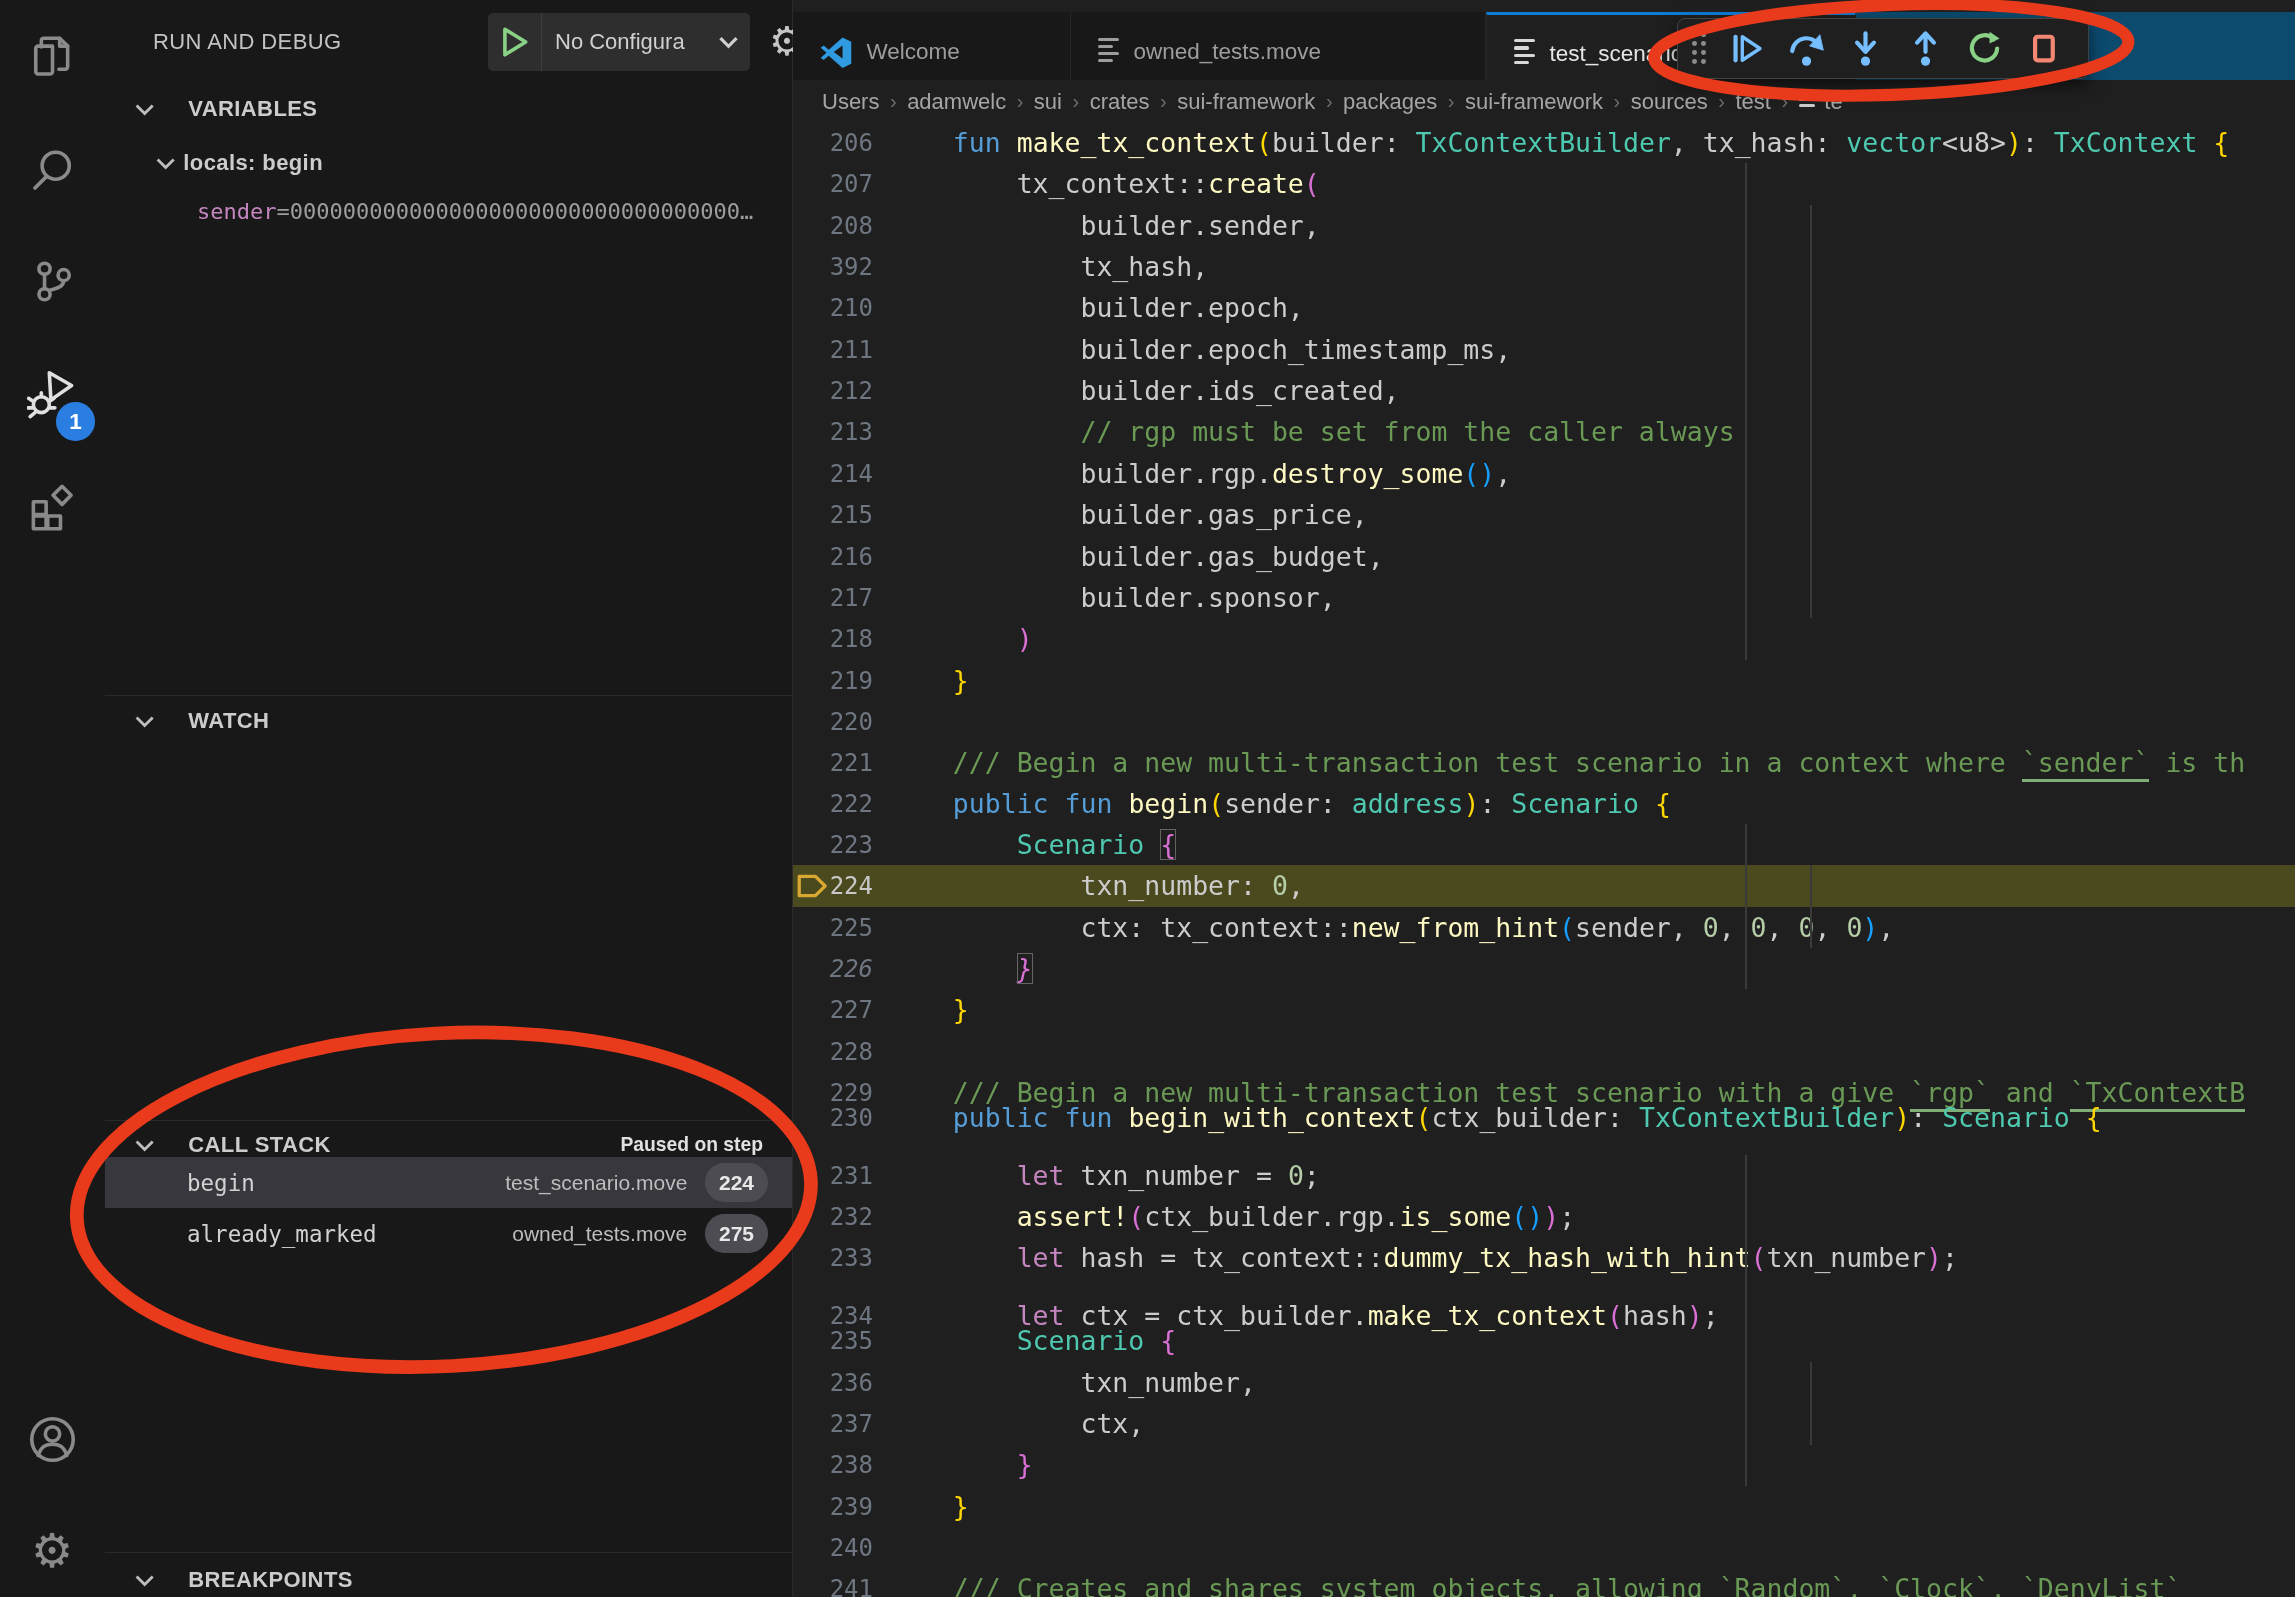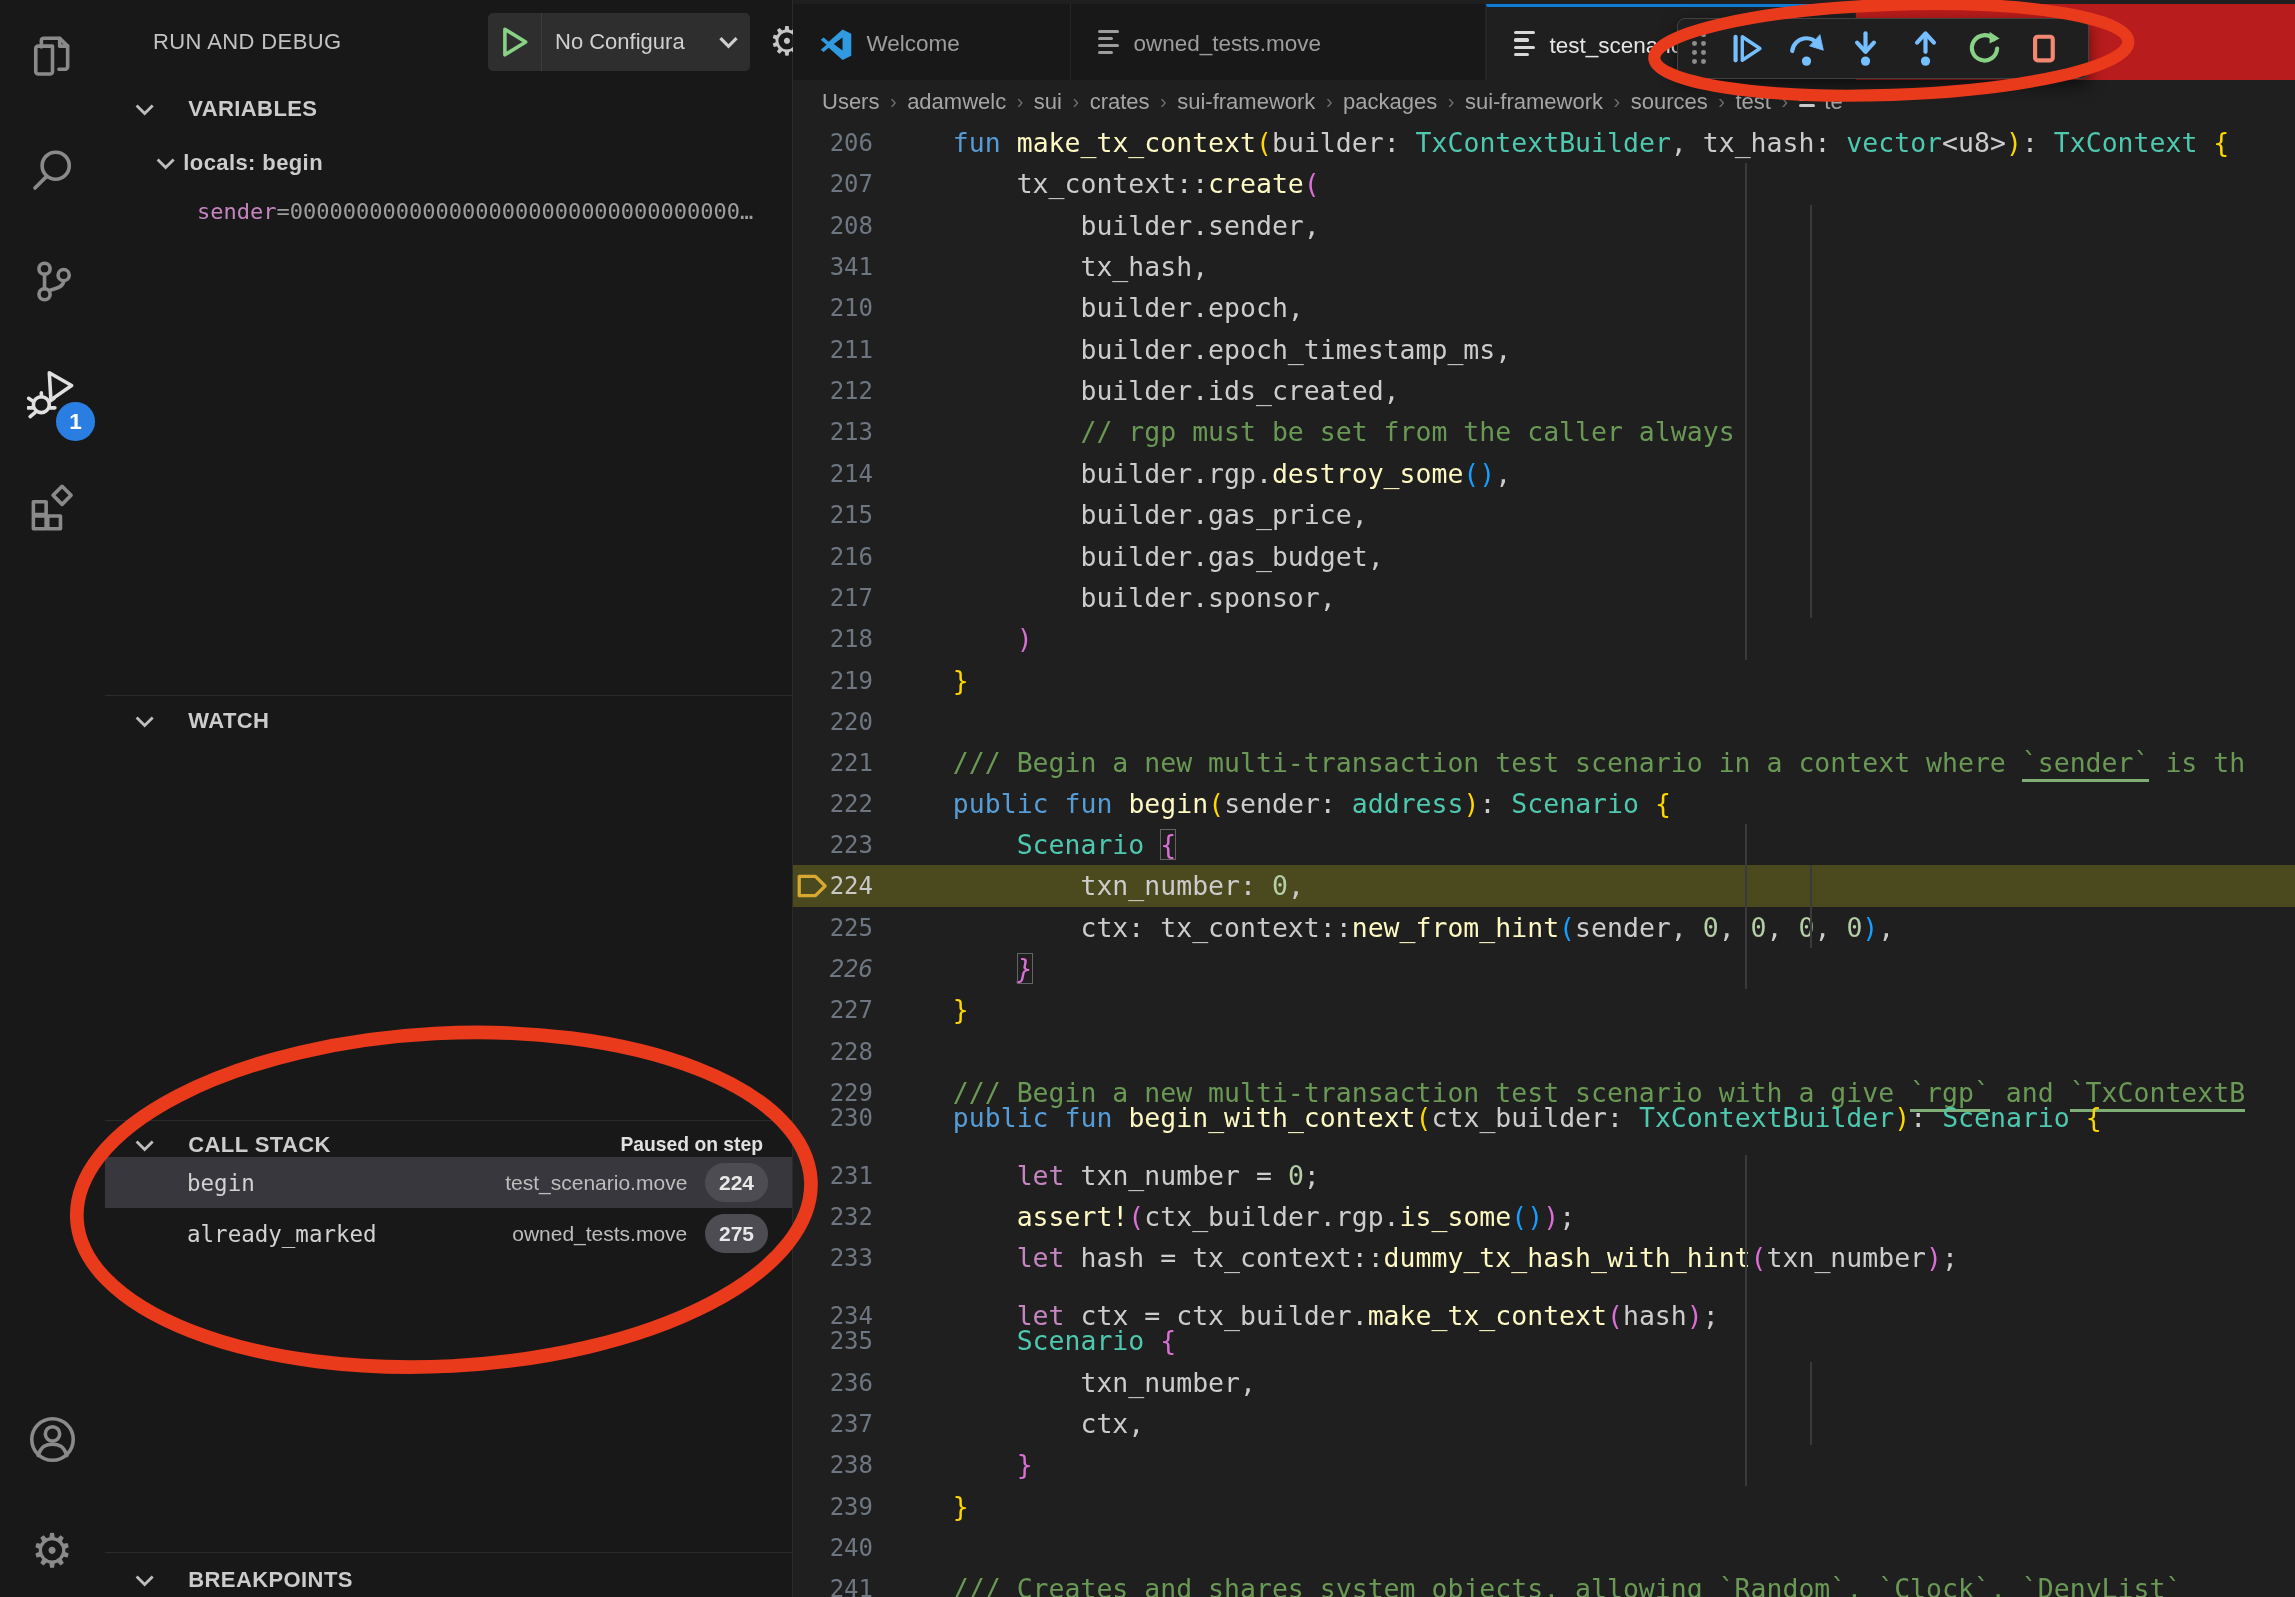--- a/index.html
+++ b/index.html
@@ -36,21 +36,21 @@
   .var-val{color:#9d9d9d;font-size:22px;}
   .cs-status{position:absolute;right:29px;font-size:19.3px;font-weight:700;color:#e0e0e0;}
   .frame-row{position:absolute;left:0;width:100%;height:51px;display:flex;align-items:center;box-sizing:border-box;padding:0 24px 0 82px;}
   .frame-row.selected{background:#37373d;}
   .frame-fn{font-family:"DejaVu Sans Mono",monospace;font-size:22.5px;color:#d2d2d2;}
   .frame-sp{flex:1;}
   .frame-file{font-size:21px;color:#bdbdbd;margin-right:17.7px;}
   .frame-badge{min-width:63px;height:39px;border-radius:19.3px;background:#4c4c52;color:#e8e8e8;font-size:21px;font-weight:600;
                display:flex;align-items:center;justify-content:center;padding:0 8px;box-sizing:border-box;}
   
-  #tabbar{position:absolute;left:793px;top:4px;width:1502px;height:80px;background:#b91c1c;border-bottom:0.8px solid #2b2b2b;}
+  #tabbar{position:absolute;left:793px;top:12px;width:1502px;height:80px;background:#0c4a6e;border-bottom:0.8px solid #2b2b2b;}
   .tab{position:absolute;top:0;height:80px;display:flex;align-items:center;gap:14.5px;padding:0 27px;box-sizing:border-box;
        background:#181818;border-right:0.8px solid #262626;color:#9d9d9d;font-size:22.5px;white-space:nowrap;overflow:hidden;}
   .tab.active{background:#1f1f1f;color:#e6e6e6;border-top:3.2px solid #0d7cd6;border-left:0.8px solid #262626;border-bottom:none;}
   .file-icon{display:inline-block;}
   .file-icon i{display:block;background:#9d9d9d;height:3.2px;border-radius:1.6px;margin-bottom:4px;}
   .tab.active .file-icon i{background:#d8d8d8;}
   .fi-1{width:21px;} .fi-2{width:14.5px;} .fi-3{width:21px;} .fi-4{width:14.5px;}
   #breadcrumb{position:absolute;left:793px;top:80px;width:1502px;height:43px;background:#1f1f1f;display:flex;align-items:center;
               padding-left:29px;box-sizing:border-box;font-size:22px;color:#a5a5a5;white-space:nowrap;overflow:hidden;}
   .bc-sep{color:#6f6f6f;margin:0 10.5px;font-size:20px;}
@@ -289,21 +289,21 @@
       </div>
       <div class="code-row" style="top: 163px;">
         <span class="ln">207</span>
         <pre><span class="pl">        tx_context::</span><span class="fn">create</span><span class="b2">(</span></pre>
       </div>
       <div class="code-row" style="top: 205px;">
         <span class="ln">208</span>
         <pre><span class="pl">            builder.sender,</span></pre>
       </div>
       <div class="code-row" style="top: 246px;">
-        <span class="ln">341</span>
+        <span class="ln">392</span>
         <pre><span class="pl">            tx_hash,</span></pre>
       </div>
       <div class="code-row" style="top: 287px;">
         <span class="ln">210</span>
         <pre><span class="pl">            builder.epoch,</span></pre>
       </div>
       <div class="code-row" style="top: 329px;">
         <span class="ln">211</span>
         <pre><span class="pl">            builder.epoch_timestamp_ms,</span></pre>
       </div>

